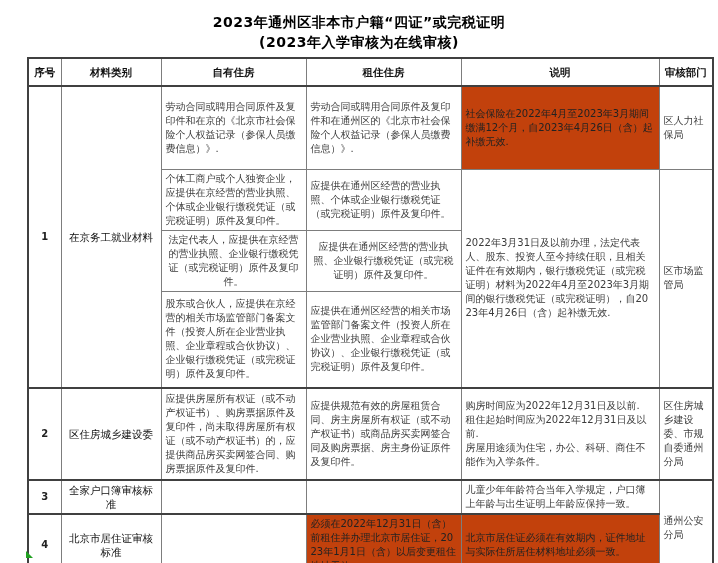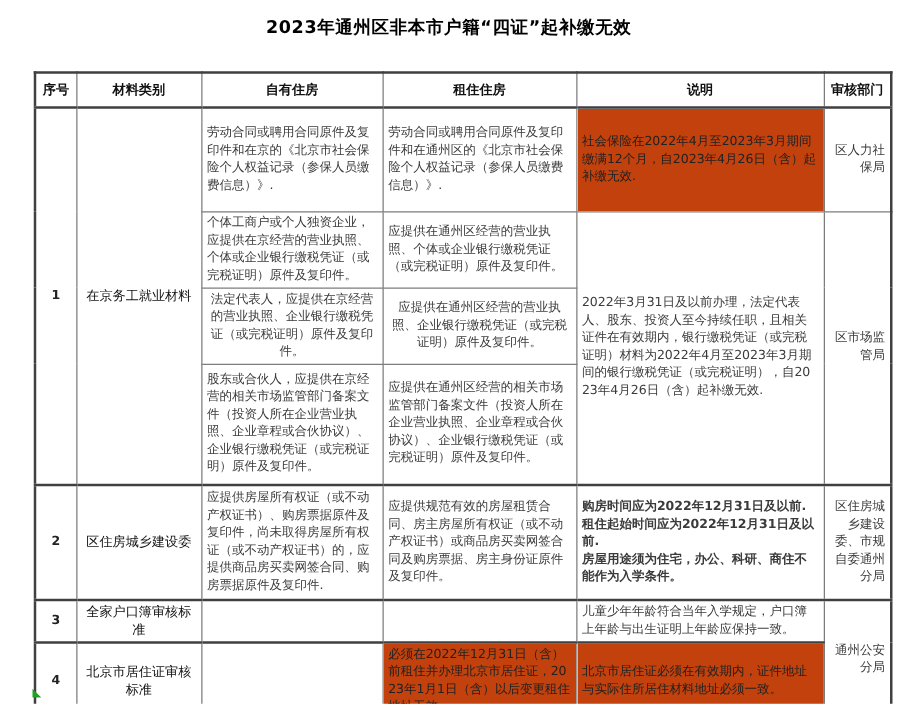--- a/index.html
+++ b/index.html
@@ -8,36 +8,37 @@
   .title-wrap{position:absolute;left:0;top:12px;width:718px;text-align:center;color:#000;}
   .title-line{font-size:14px;font-weight:bold;line-height:20px;letter-spacing:0.5px;}
   table.std{position:absolute;left:27px;top:57px;width:685px;border-collapse:collapse;table-layout:fixed;
     border:2px solid #404040;}
   td,th{border:1px solid #7d7d7d;padding:2px 4px;vertical-align:middle;color:#3b3b3b;
     font-size:10px;line-height:14px;word-break:break-all;overflow:hidden;}
   tr.gsep td, tr.gsep th{border-top:2px solid #404040;}
   th{font-weight:bold;color:#111;text-align:center;font-size:10.5px;}
   td.no{text-align:center;font-weight:bold;color:#222;}
   td.cat{text-align:center;font-weight:normal;color:#111;font-size:10.5px;}
-  td.dept{text-align:right;}
+  td.dept{text-align:left;}
   td.hl{background:#c2410c;color:#222;}
-  td.preline{white-space:pre-line;font-weight:bold;}
+  td.preline{white-space:pre-line;}
   tr.hdr{height:28px;}
   tr.r1s1{height:83px;} tr.r1s2{height:56px;margin-left:40px;} tr.r1s3{height:57px;text-align:center;} tr.r1s4{height:97px;}
   tr.r2{height:92px;} tr.r3{height:27px;} tr.r4{height:59px;}
   .corner-mark{position:absolute;left:26px;top:551px;width:0;height:0;
     border-left:7px solid #21A121;border-top:7px solid transparent;}
 </style>
 </head>
 <body>
 
 <div class="page">
 
   <div class="title-wrap">
-    <div class="title-line">2023年通州区非本市户籍“四证”起补缴无效</div>
+    <div class="title-line">2023年通州区非本市户籍“四证”或完税证明</div>
+    <div class="title-line">(2023年入学审核为在线审核)</div>
   </div>
 
   <table class="std">
     <colgroup>
       <col style="width:33px">
         <col style="width:100px">
         <col style="width:145px">
       <col style="width:155px">
         <col style="width:198px">
         <col style="width:54px">

